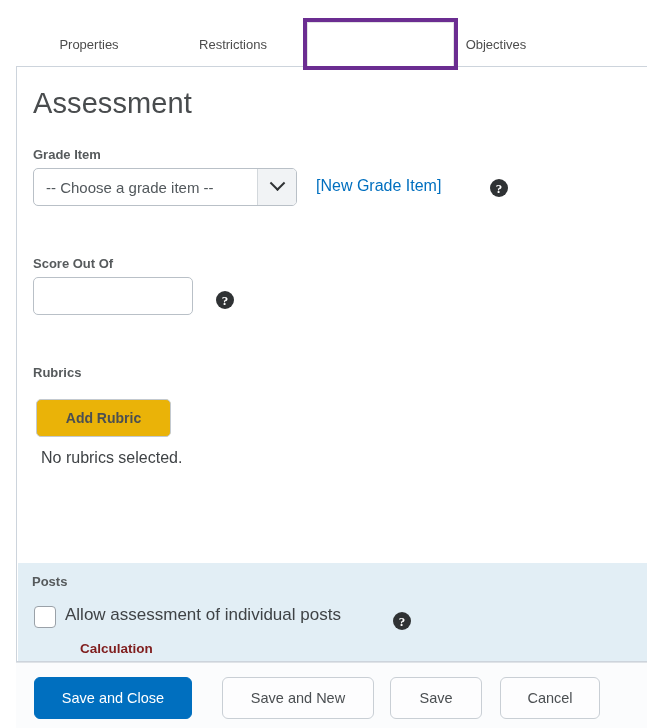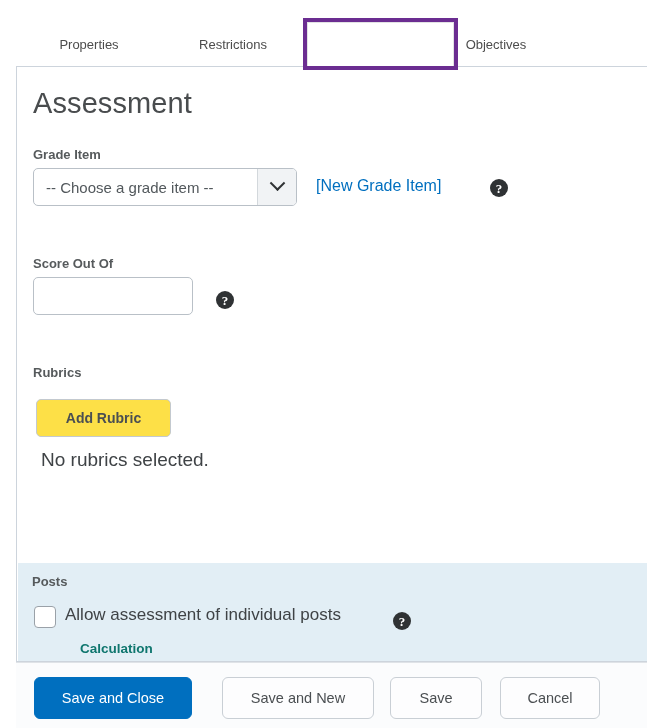--- a/index.html
+++ b/index.html
@@ -200,32 +200,32 @@
   
   .lbl-rubrics { position: absolute; left: 16px; top: 298px; }
   .btn-add-rubric {
     position: absolute;
     left: 19px;
     top: 332px;
     width: 135px;
     height: 38px;
     border: 1px solid #c3c9cf;
     border-radius: 5px;
-    background: #fde047;
+    background: #eab308;
     font-size: 14px;
     font-weight: bold;
     color: #4b4f52;
     cursor: pointer;
     font-family: "Liberation Sans", sans-serif;
   }
   .no-rubrics {
     position: absolute;
     left: 24px;
     top: 382px;
-    font-size: 19px;
+    font-size: 16px;
     color: #3f4346;
   }
   .link-create-rubric { position: absolute; left: 16px; top: 433px; }
 
   
   .posts-block {
     position: absolute;
     left: 1px;
     top: 496px;
     width: 658px;
@@ -259,21 +259,21 @@
     color: #3f4346;
     cursor: pointer;
     white-space: nowrap;
   }
   .lbl-calculation {
     position: absolute;
     left: 63px;
     top: 574px;
     font-size: 13.5px;
     font-weight: bold;
-    color: #0f766e;
+    color: #7f1d1d;
   }
 
   
   .bg-text {
     position: absolute;
     top: 683px;
     font-size: 16px;
     color: #d9dfe3;
     white-space: nowrap;
     z-index: 1;

